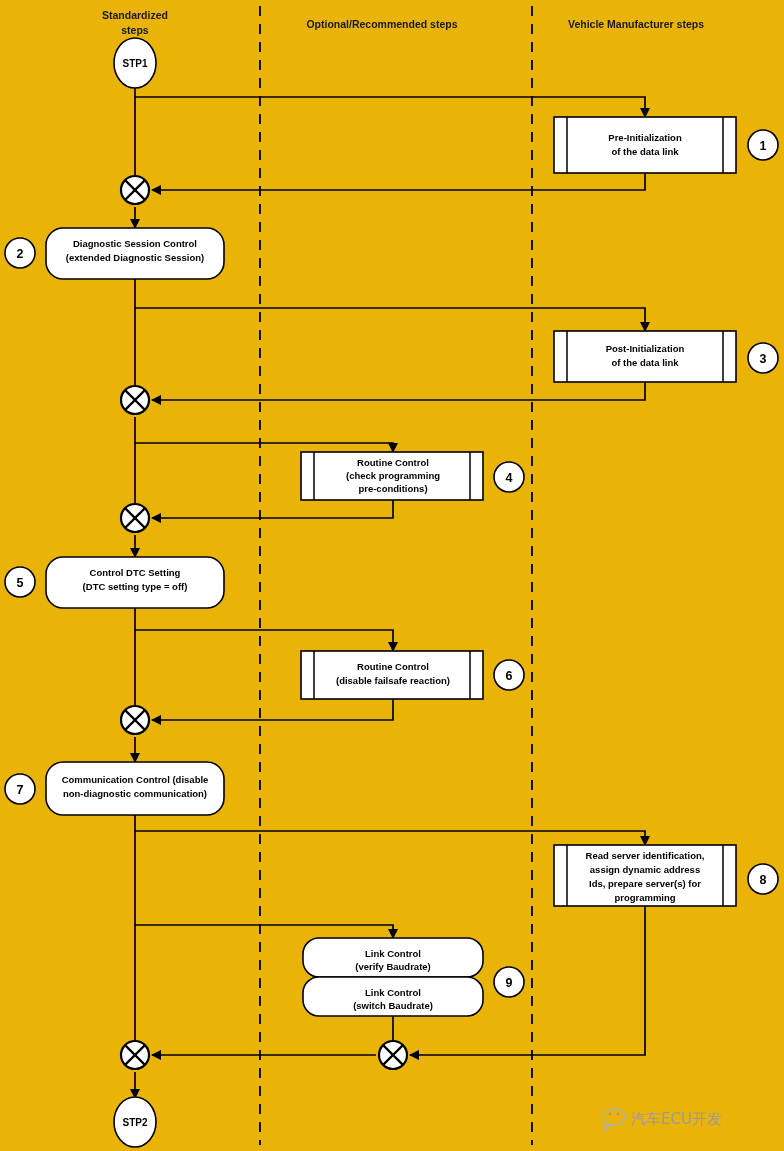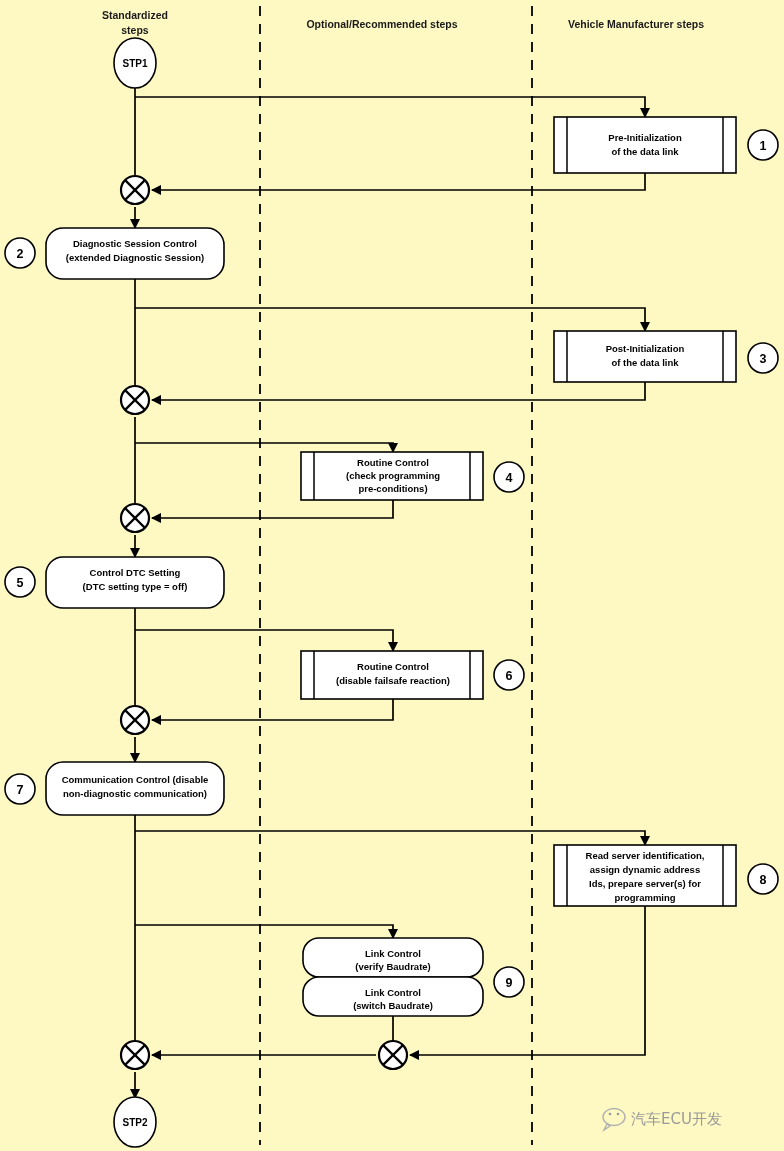--- a/index.html
+++ b/index.html
@@ -7,21 +7,21 @@
     padding: 0;
     background: #ffffff;
   }
   body {
     font-family: "Liberation Sans", sans-serif;
   }
   #diagram-root {
     position: relative;
     width: 784px;
     height: 1151px;
-    background: #fef9c3;
+    background: #eab308;
     overflow: hidden;
   }
   #flow-svg {
     position: absolute;
     left: 0;
     top: 0;
     width: 784px;
     height: 1151px;
   }
   .lane-header {

